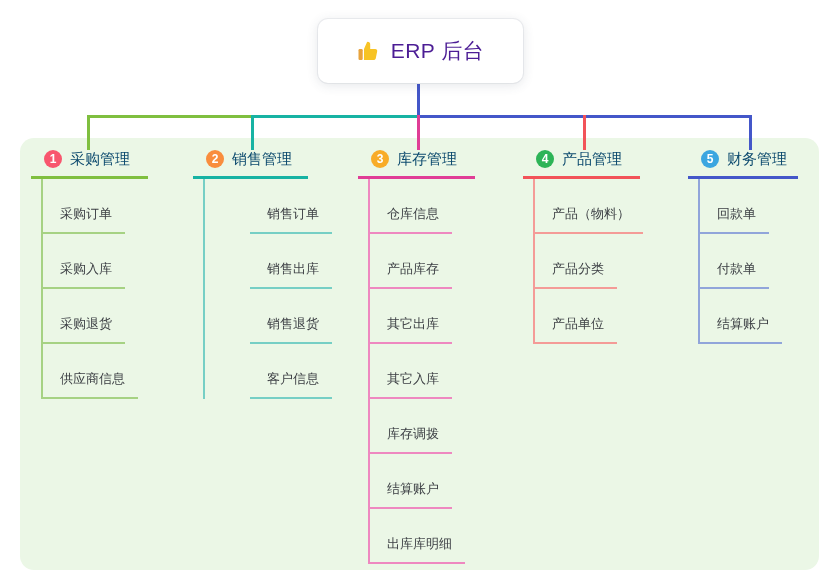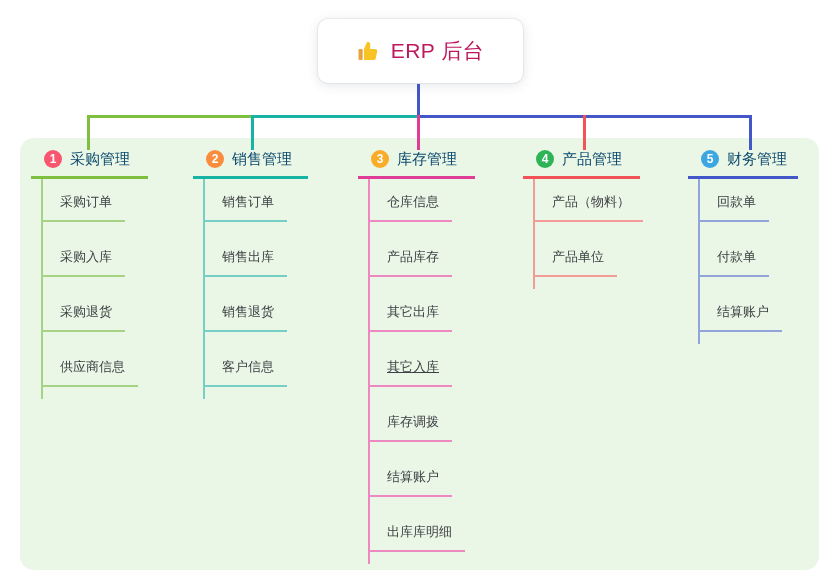--- a/index.html
+++ b/index.html
@@ -12,21 +12,21 @@
 
   
   .root-card {
     position: absolute; left: 318px; top: 19px; width: 205px; height: 64px;
     background: #ffffff; border-radius: 10px;
     box-shadow: 0 2px 12px rgba(60,70,90,0.14), 0 0 0 1px #f1f2f4;
     display: flex; align-items: center; justify-content: center; gap: 10px;
     z-index: 3; cursor: pointer;
   }
   .root-card .thumb-icon { width: 24px; height: 24px; display: inline-block; }
-  .root-card .root-label { font-size: 21px; color: #be185d; font-weight: 500; letter-spacing: 0.5px; }
+  .root-card .root-label { font-size: 21px; color: #4c1d95; font-weight: 500; letter-spacing: 0.5px; }
 
   
   .seg { position: absolute; z-index: 1; }
 
   
   .panel {
     position: absolute; left: 20px; top: 138px; width: 799px; height: 432px;
     background: #ebf7e6; border-radius: 14px; z-index: 0;
   }
 
@@ -40,21 +40,21 @@
   .branch-badge {
     width: 18px; height: 18px; border-radius: 50%; flex: 0 0 18px;
     color: #ffffff; font-size: 12px; line-height: 18px; text-align: center;
     font-weight: bold;
   }
   .branch-label { font-size: 15px; color: #0c4a6e; font-weight: 500; white-space: nowrap; }
 
   .children { list-style: none; margin-left: 10px; border-left: 2px solid #ccc; }
   .child-row { position: relative; height: 55px; }
   .child-label {
-    position: absolute; left: 0; bottom: 12px; white-space: nowrap;
+    position: absolute; left: 0; bottom: 0; white-space: nowrap;
     font-size: 13px; color: #3d4045;
     padding: 0 13px 9px 17px; border-bottom: 2px solid #ccc; cursor: pointer;
   }
 </style>
 </head>
 <body>
 
 <div class="stage">
 
   <div class="root-card">
@@ -100,21 +100,21 @@
           <li class="child-row">
     <span class="child-label" style="border-bottom-color: rgb(166, 210, 131);">供应商信息</span>
   </li>
         </ul>
   </div>
       <div class="branch-col" style="left: 193px;">
     <div class="branch-header" style="width: 115px; border-bottom-color: rgb(23, 179, 163);">
       <span class="branch-badge" style="background: rgb(249, 141, 61);">2</span>
       <span class="branch-label">销售管理</span>
     </div>
-    <ul class="children" style="border-left-color: rgb(118, 207, 197);">
+    <ul class="children" style="border-left-color: rgb(118, 207, 197); padding-left: 45px;">
           <li class="child-row">
     <span class="child-label" style="border-bottom-color: rgb(118, 207, 197);">销售订单</span>
   </li>
           <li class="child-row">
     <span class="child-label" style="border-bottom-color: rgb(118, 207, 197);">销售出库</span>
   </li>
           <li class="child-row">
     <span class="child-label" style="border-bottom-color: rgb(118, 207, 197);">销售退货</span>
   </li>
           <li class="child-row">
@@ -131,41 +131,44 @@
           <li class="child-row">
     <span class="child-label" style="border-bottom-color: rgb(238, 136, 192);">仓库信息</span>
   </li>
           <li class="child-row">
     <span class="child-label" style="border-bottom-color: rgb(238, 136, 192);">产品库存</span>
   </li>
           <li class="child-row">
     <span class="child-label" style="border-bottom-color: rgb(238, 136, 192);">其它出库</span>
   </li>
           <li class="child-row">
-    <span class="child-label" style="border-bottom-color: rgb(238, 136, 192); text-decoration: underline;">其它入库</span>
+    <span class="child-label" style="border-bottom-color: rgb(238, 136, 192);">其它入库</span>
   </li>
           <li class="child-row">
     <span class="child-label" style="border-bottom-color: rgb(238, 136, 192);">库存调拨</span>
   </li>
           <li class="child-row">
     <span class="child-label" style="border-bottom-color: rgb(238, 136, 192);">结算账户</span>
   </li>
           <li class="child-row">
     <span class="child-label" style="border-bottom-color: rgb(238, 136, 192);">出库库明细</span>
   </li>
         </ul>
   </div>
       <div class="branch-col" style="left: 523px;">
     <div class="branch-header" style="width: 117px; border-bottom-color: rgb(242, 83, 89);">
       <span class="branch-badge" style="background: rgb(45, 180, 87);">4</span>
       <span class="branch-label">产品管理</span>
     </div>
     <ul class="children" style="border-left-color: rgb(244, 155, 151);">
           <li class="child-row">
     <span class="child-label" style="border-bottom-color: rgb(244, 155, 151);">产品（物料）</span>
+  </li>
+          <li class="child-row">
+    <span class="child-label" style="border-bottom-color: rgb(244, 155, 151);">产品分类</span>
   </li>
           <li class="child-row">
     <span class="child-label" style="border-bottom-color: rgb(244, 155, 151);">产品单位</span>
   </li>
         </ul>
   </div>
       <div class="branch-col" style="left: 688px;">
     <div class="branch-header" style="width: 110px; border-bottom-color: rgb(68, 87, 201);">
       <span class="branch-badge" style="background: rgb(59, 166, 224);">5</span>
       <span class="branch-label">财务管理</span>

